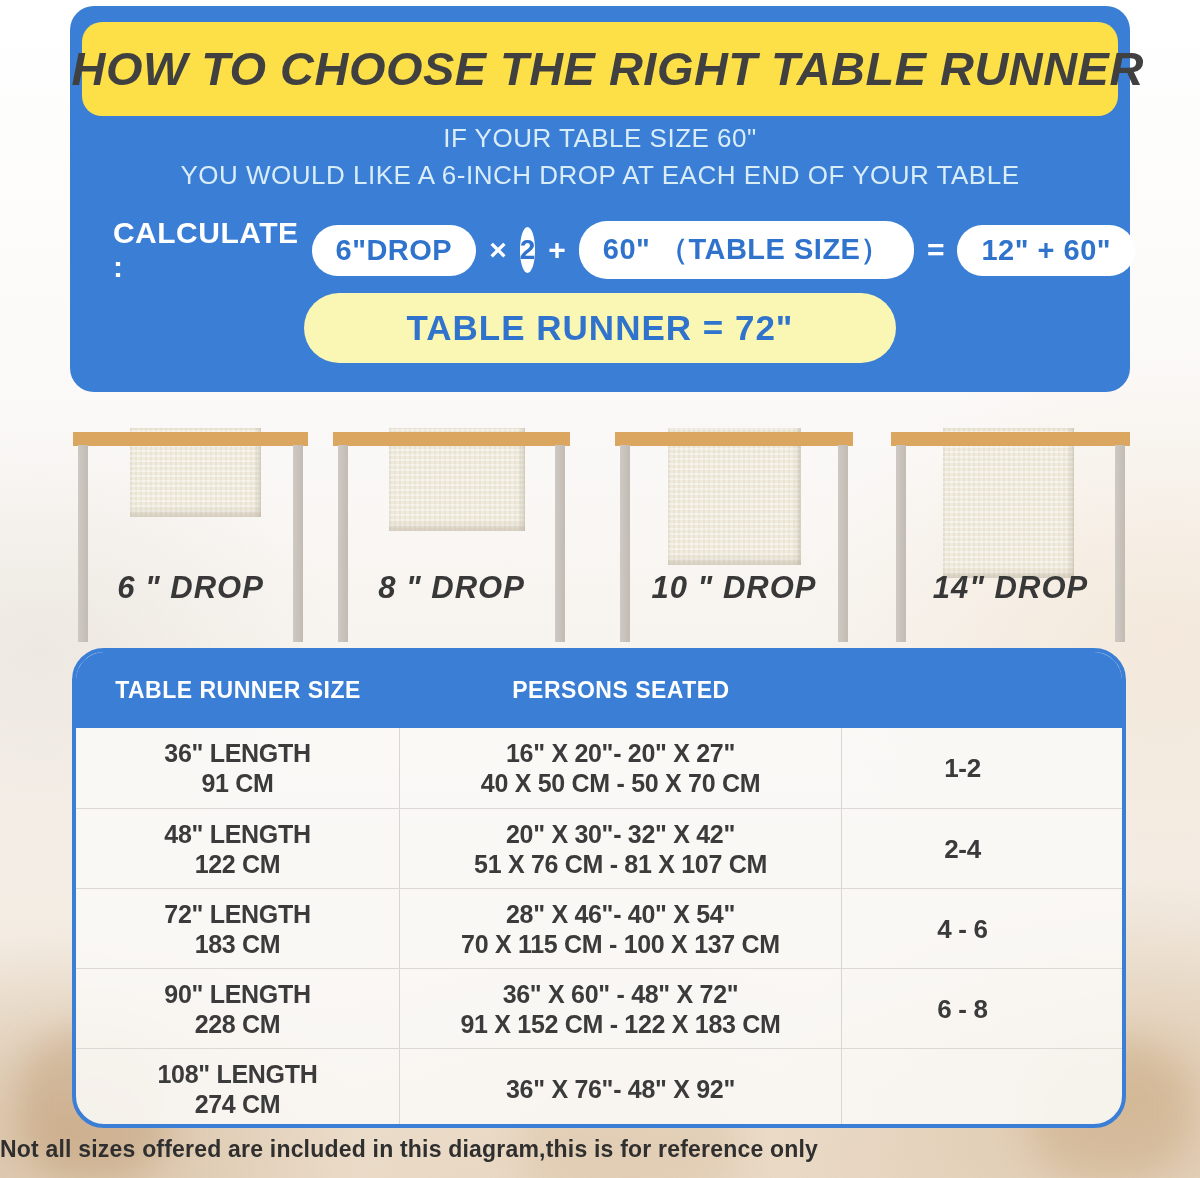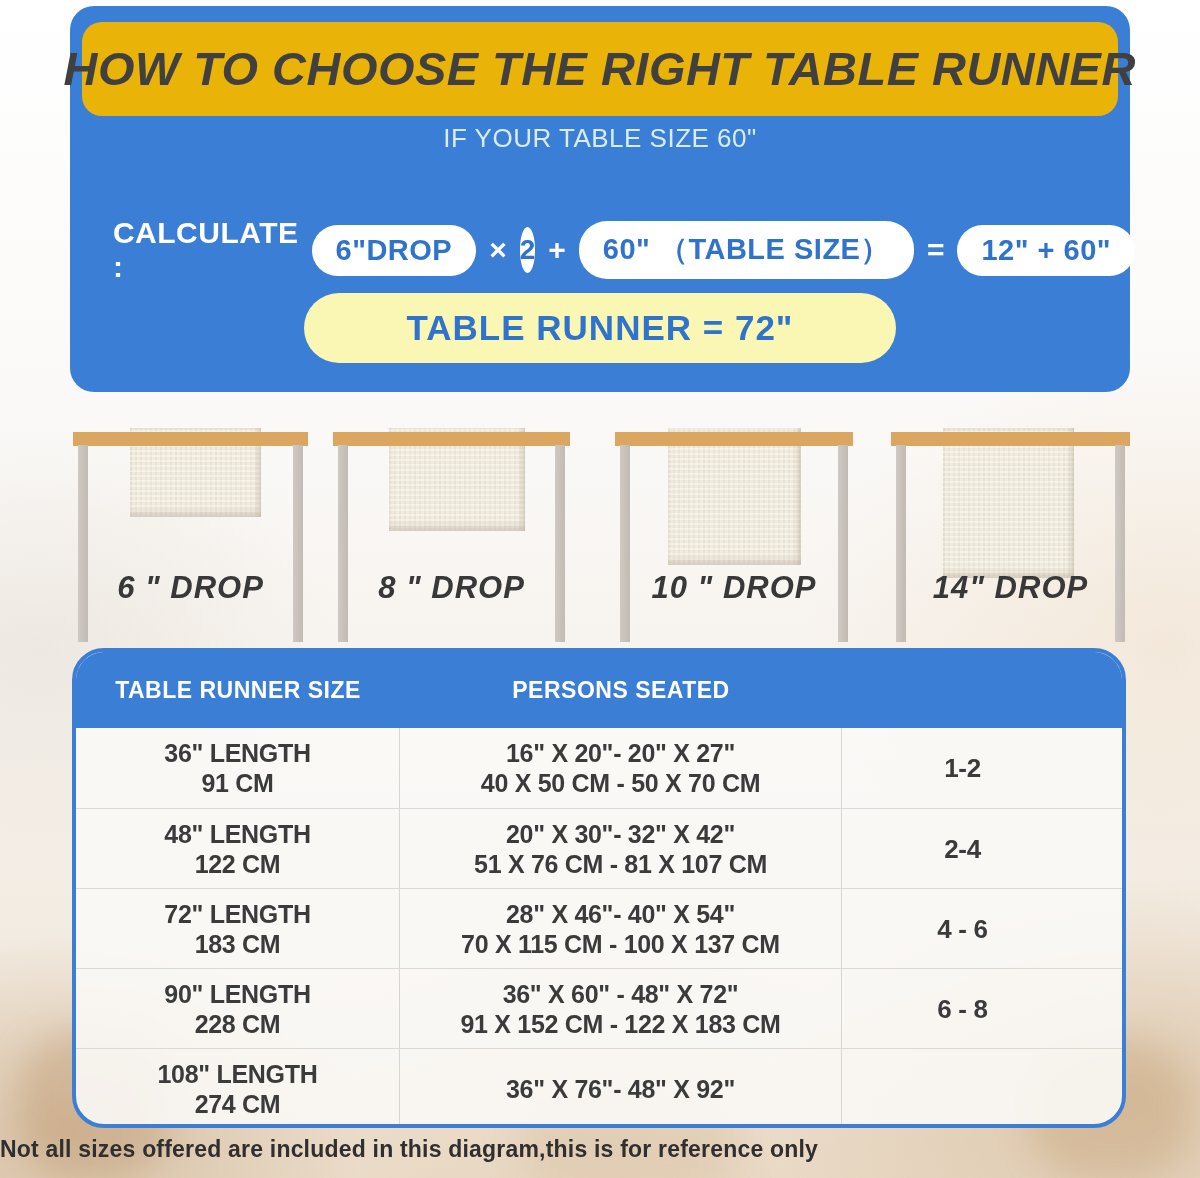--- a/index.html
+++ b/index.html
@@ -18,21 +18,21 @@
   }
   .bg-blob{ position:absolute; filter:blur(16px); border-radius:40%; }
   .blob1{ left:20px;  top:1030px; width:150px; height:150px; background:rgba(186,150,108,.35); }
   .blob2{ left:1030px; top:1040px; width:160px; height:140px; background:rgba(196,160,118,.35); }
   .blob3{ left:520px; top:1090px; width:220px; height:110px; background:rgba(214,190,158,.35); }
 
   
   .blue-panel{ position:absolute; left:70px; top:6px; width:1060px; height:386px;
     background:#3a7ed5; border-radius:24px; }
   .title-box{ position:absolute; left:12px; right:12px; top:16px; height:94px;
-    background:#eab308; border-radius:20px; display:flex; align-items:center; justify-content:center; }
+    background:#fde047; border-radius:20px; display:flex; align-items:center; justify-content:flex-start; }
   .title-box h1{ font-size:46px; font-weight:bold; font-style:italic; color:#404040;
     letter-spacing:.5px; white-space:nowrap; transform:scaleX(1.02); }
   .subs{ position:absolute; left:0; right:0; top:114px; text-align:center;
     color:#d9edf9; font-size:26px; line-height:37px; letter-spacing:.5px; }
   .formula{ position:absolute; left:0; right:0; top:218px; height:52px;
     display:flex; align-items:center; justify-content:center; gap:13px; }
   .calc-label{ color:#ffffff; font-size:30px; font-weight:bold; letter-spacing:.5px;margin-left:48px; }
   .pill{ background:#ffffff; color:#2f73cd; font-size:29px; font-weight:bold;
     border-radius:28px; padding:9px 24px; white-space:nowrap; letter-spacing:.5px; }
   .op{ color:#ffffff; font-size:30px; font-weight:bold; }
@@ -90,20 +90,21 @@
   <div class="bg-blob blob1"></div>
   <div class="bg-blob blob2"></div>
   <div class="bg-blob blob3"></div>
 
   <div class="blue-panel">
     <div class="title-box">
       <h1>HOW TO CHOOSE THE RIGHT TABLE RUNNER</h1>
     </div>
     <div class="subs">
       <div>IF YOUR TABLE SIZE 60"</div>
+      <div>YOU WOULD LIKE A 6-INCH DROP AT EACH END OF YOUR TABLE</div>
     </div>
     <div class="formula">
       <span class="calc-label">CALCULATE :</span>
       <span class="pill">6"DROP</span>
       <span class="op">×</span>
       <span class="circle">2</span>
       <span class="op">+</span>
       <span class="pill">60" （TABLE SIZE）</span>
       <span class="op">=</span>
       <span class="pill">12" + 60"</span>

